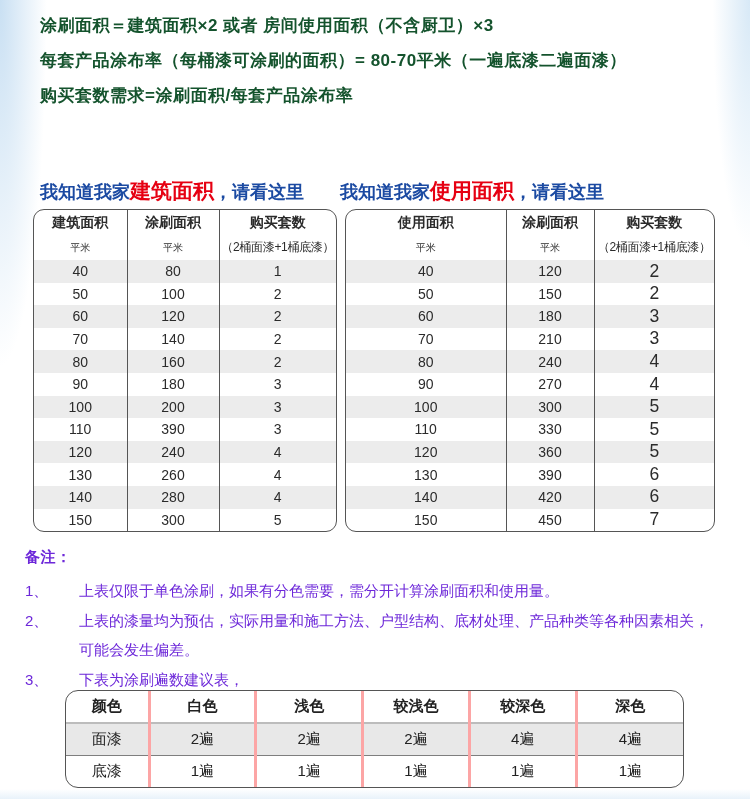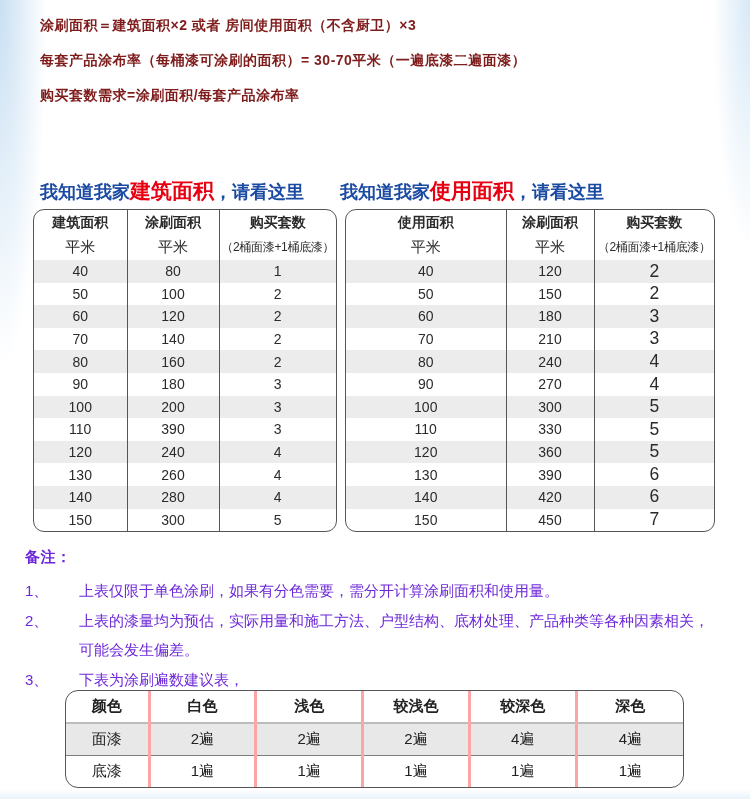--- a/index.html
+++ b/index.html
@@ -14,37 +14,37 @@
   .edge-tl{left:0;top:0;width:52px;height:440px;
     background:radial-gradient(ellipse 60px 470px at 0 0, rgba(198,222,242,.95), rgba(255,255,255,0) 78%);}
   .edge-tr{right:0;top:0;width:52px;height:300px;
     background:radial-gradient(ellipse 48px 320px at 100% 0, rgba(205,227,244,.8), rgba(255,255,255,0) 78%);}
   .edge-b{left:0;bottom:0;width:750px;height:10px;
     background:linear-gradient(to top, rgba(214,232,246,.55), rgba(255,255,255,0));}
 
   
   .header{position:absolute;left:40px;top:8px;width:680px;}
   .header-title{font-size:18px;font-weight:700;color:#1b3c8c;letter-spacing:1px;margin-bottom:14px;}
-  .formula{font-size:14px;font-weight:600;color:#7f1d1d;line-height:35px;letter-spacing:.5px;white-space:nowrap;}
+  .formula{font-size:17px;font-weight:600;color:#14532d;line-height:35px;letter-spacing:.5px;white-space:nowrap;}
 
   
   .section-title{position:absolute;top:177px;font-size:18px;font-weight:700;color:#1b4aa2;white-space:nowrap;}
   .section-title .hl{color:#e60012;font-size:21px;font-weight:700;}
   .st-left{left:40px;text-align:center;}
   .st-right{left:340px;}
 
   
   .table-wrap{position:absolute;top:209px;border:1px solid #555;border-radius:11px;overflow:hidden;background:#fff;}
   .tw-left{left:33px;width:302px;}
   .tw-right{left:345px;width:368px;}
   .table-wrap table{width:100%;border-collapse:collapse;table-layout:fixed;}
   .table-wrap th,.table-wrap td{text-align:center;vertical-align:middle;padding:0;color:#2b2b2b;}
   .table-wrap th:not(:last-child),.table-wrap td:not(:last-child){border-right:1px solid #555;}
   .table-wrap thead .hrow th{height:25px;font-size:14px;font-weight:700;}
-  .table-wrap thead .urow td{height:25px;font-size:15px;font-weight:400;}
+  .table-wrap thead .urow td{height:25px;font-size:10px;font-weight:400;}
   .table-wrap thead .urow td:last-child{font-size:12px;letter-spacing:-.3px;}
   .table-wrap tbody td{height:22.6px;font-size:14px;line-height:1;}
   .table-wrap tbody tr:nth-child(odd){background:#ececec;}
   .tw-left col.c1{width:93px;} .tw-left col.c2{width:92px;} .tw-left col.c3{width:117px;}
   .tw-right col.c1{width:160px;} .tw-right col.c2{width:88px;} .tw-right col.c3{width:120px;}
   .tw-right tbody td:nth-child(3){font-size:17.5px;font-weight:500;}
 
   
   .notes{position:absolute;left:25px;top:548px;width:686px;color:#6d28d9;}
   .notes-label{font-size:15px;font-weight:700;margin-bottom:9px;letter-spacing:.5px;}
@@ -63,21 +63,21 @@
 </style>
 </head>
 <body>
 
 <div class="edge edge-tl"></div>
 <div class="edge edge-tr"></div>
 <div class="edge edge-b"></div>
 
 <div class="header">
   <div class="formula">涂刷面积＝建筑面积×2  或者 房间使用面积（不含厨卫）×3</div>
-  <div class="formula">每套产品涂布率（每桶漆可涂刷的面积）= 30-70平米（一遍底漆二遍面漆）</div>
+  <div class="formula">每套产品涂布率（每桶漆可涂刷的面积）= 80-70平米（一遍底漆二遍面漆）</div>
   <div class="formula">购买套数需求=涂刷面积/每套产品涂布率</div>
 </div>
 
 <div class="section-title st-left"><span>我知道我家</span><span class="hl">建筑面积</span><span>，请看这里</span></div>
 
 <div class="section-title st-right"><span>我知道我家</span><span class="hl">使用面积</span><span>，请看这里</span></div>
 
 <div class="table-wrap tw-left">
   <table>
     <colgroup>

